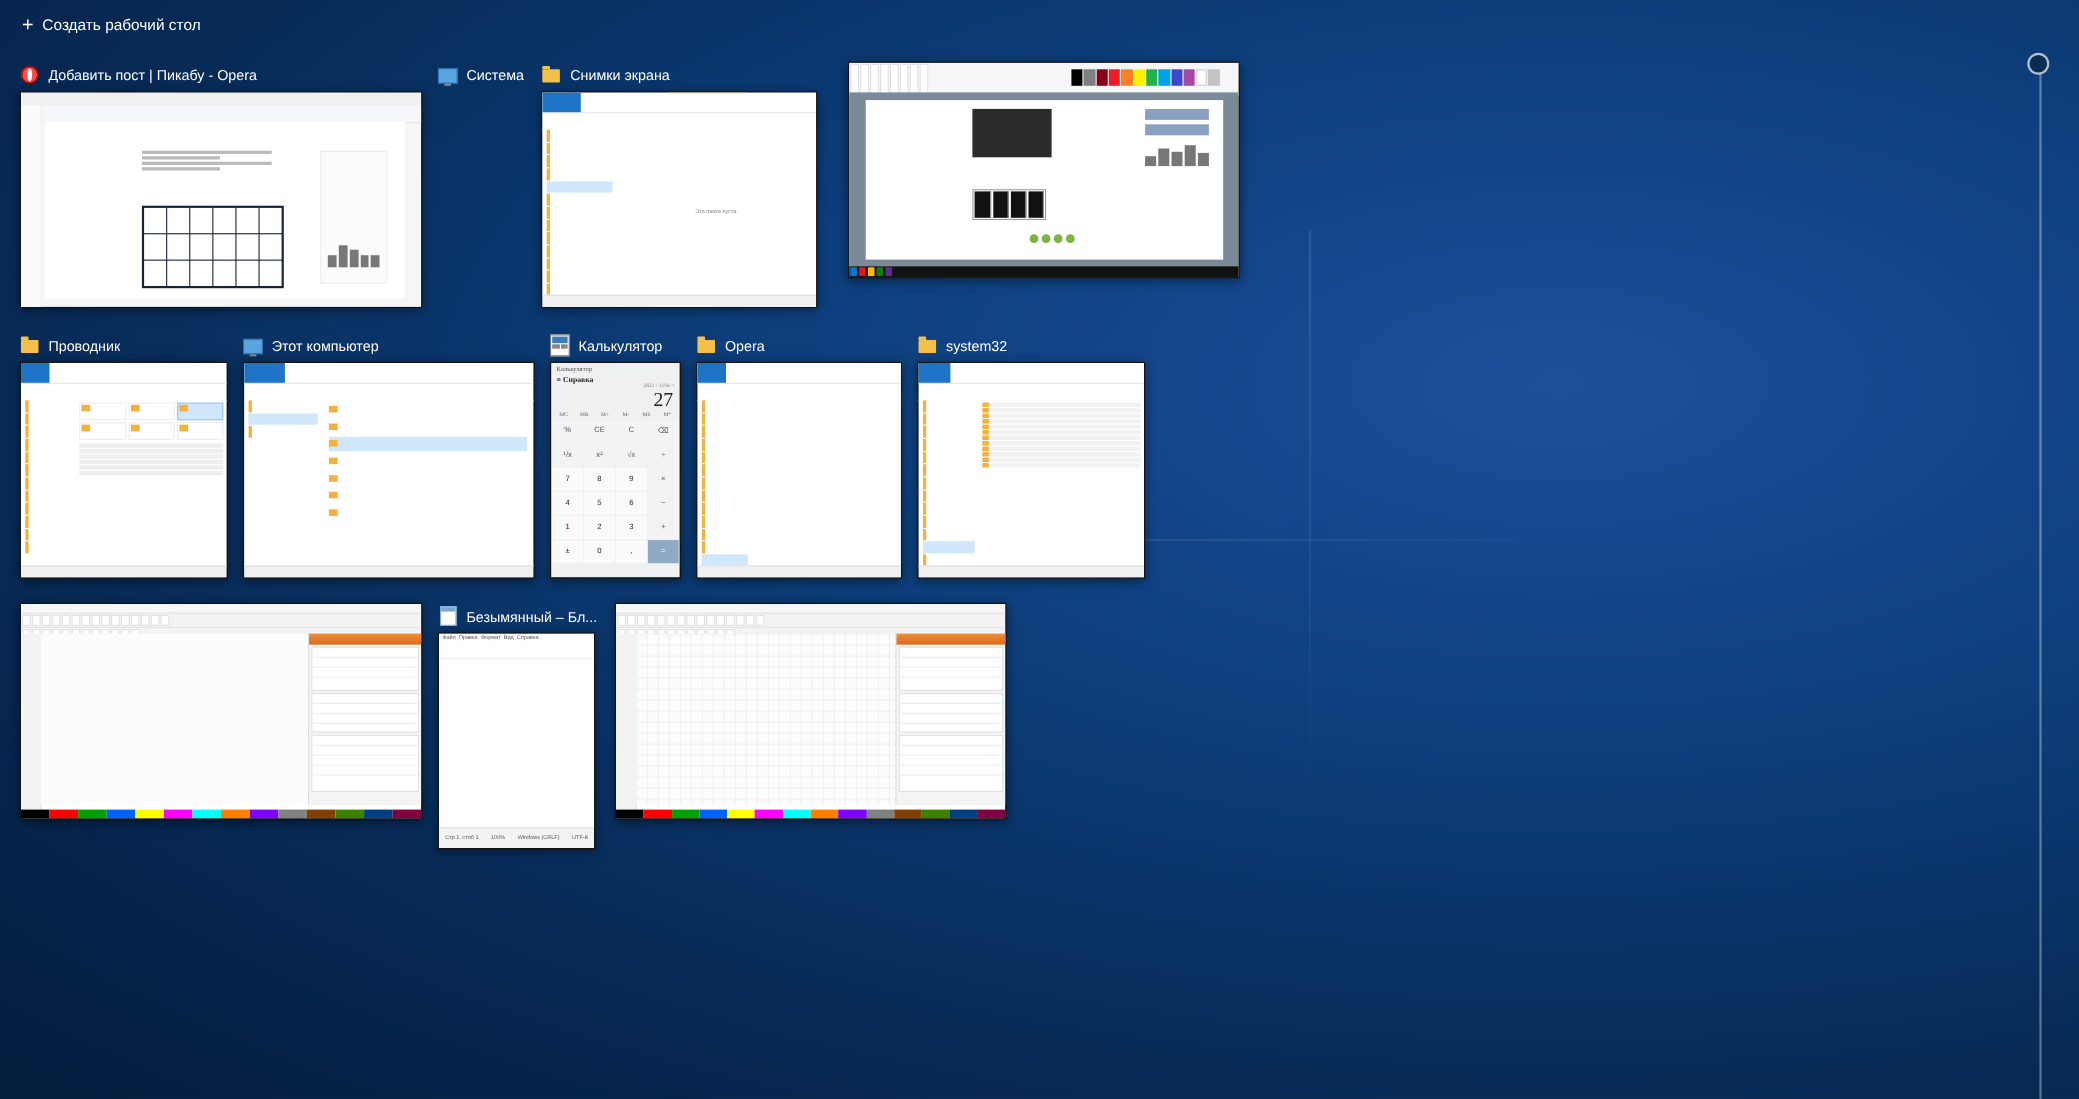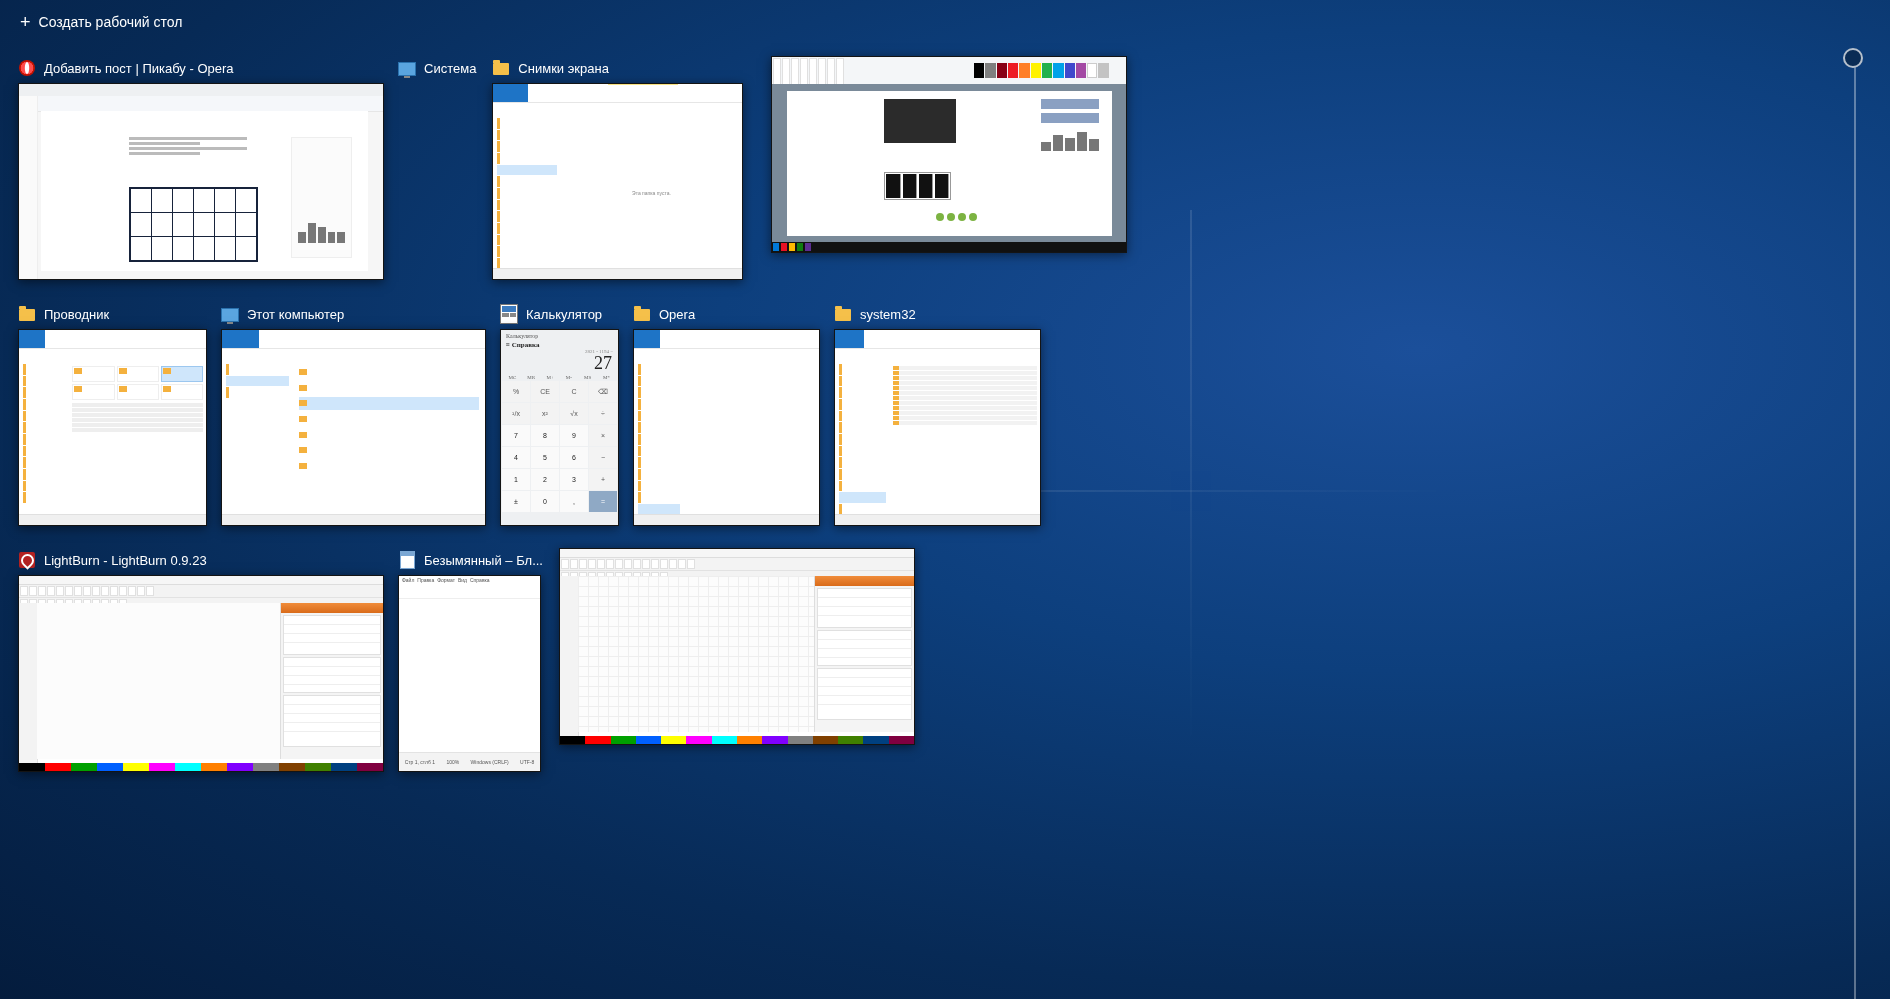--- a/index.html
+++ b/index.html
@@ -727,26 +727,20 @@
           <div class="statusbar"></div>
         </div>
       </div>
     </div>
 
   </div>
 
   <div class="row row3">
 
     <div class="task w-lb1">
-      <div class="task-header">
-        <span class="icon">
-            <span class="ico-lb"></span>
-          </span>
-        <span>LightBurn - LightBurn 0.9.23</span>
-      </div>
       <div class="thumb-outer">
         <div class="mini lb-mini gridless">
           <div class="menubar"></div>
           <div class="tool1">
               <span></span>
               <span></span>
               <span></span>
               <span></span>
               <span></span>
               <span></span>

